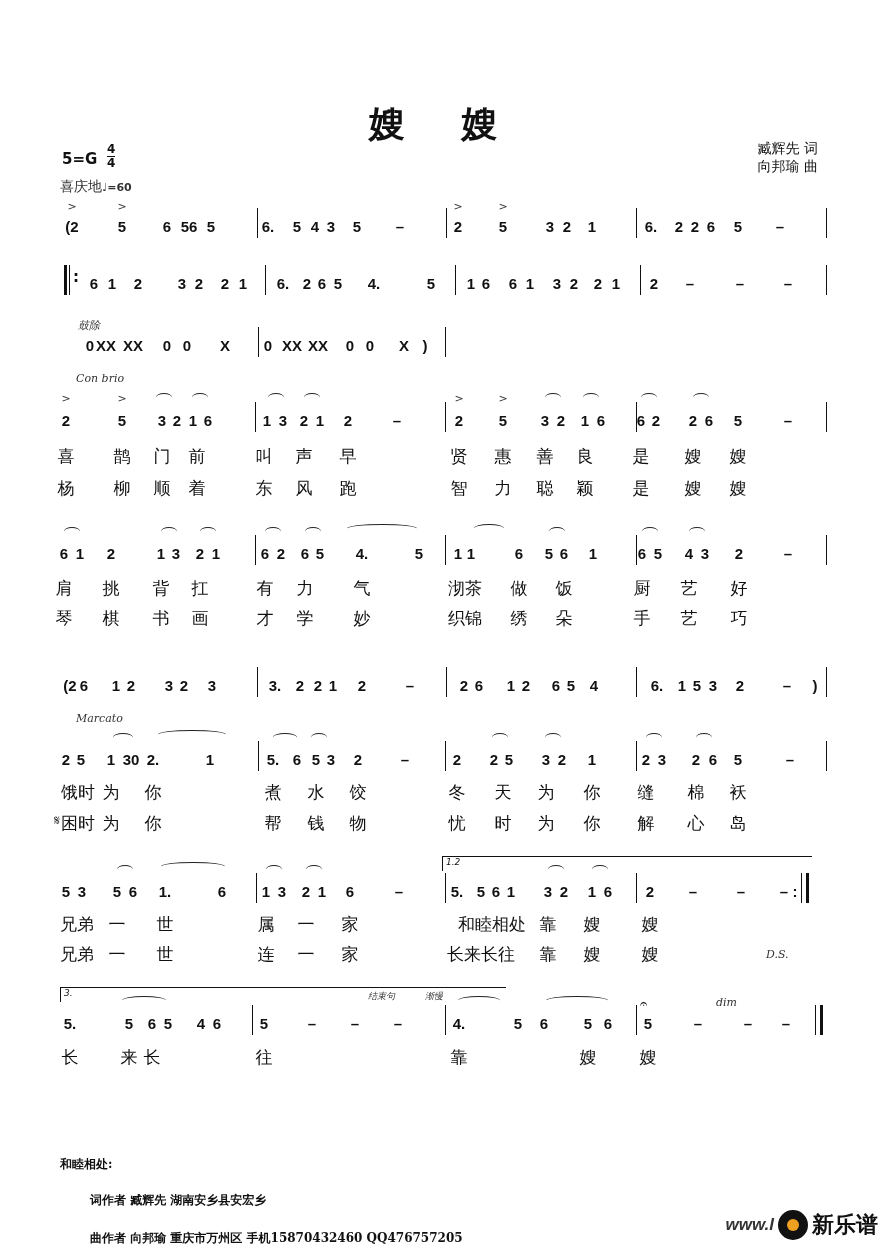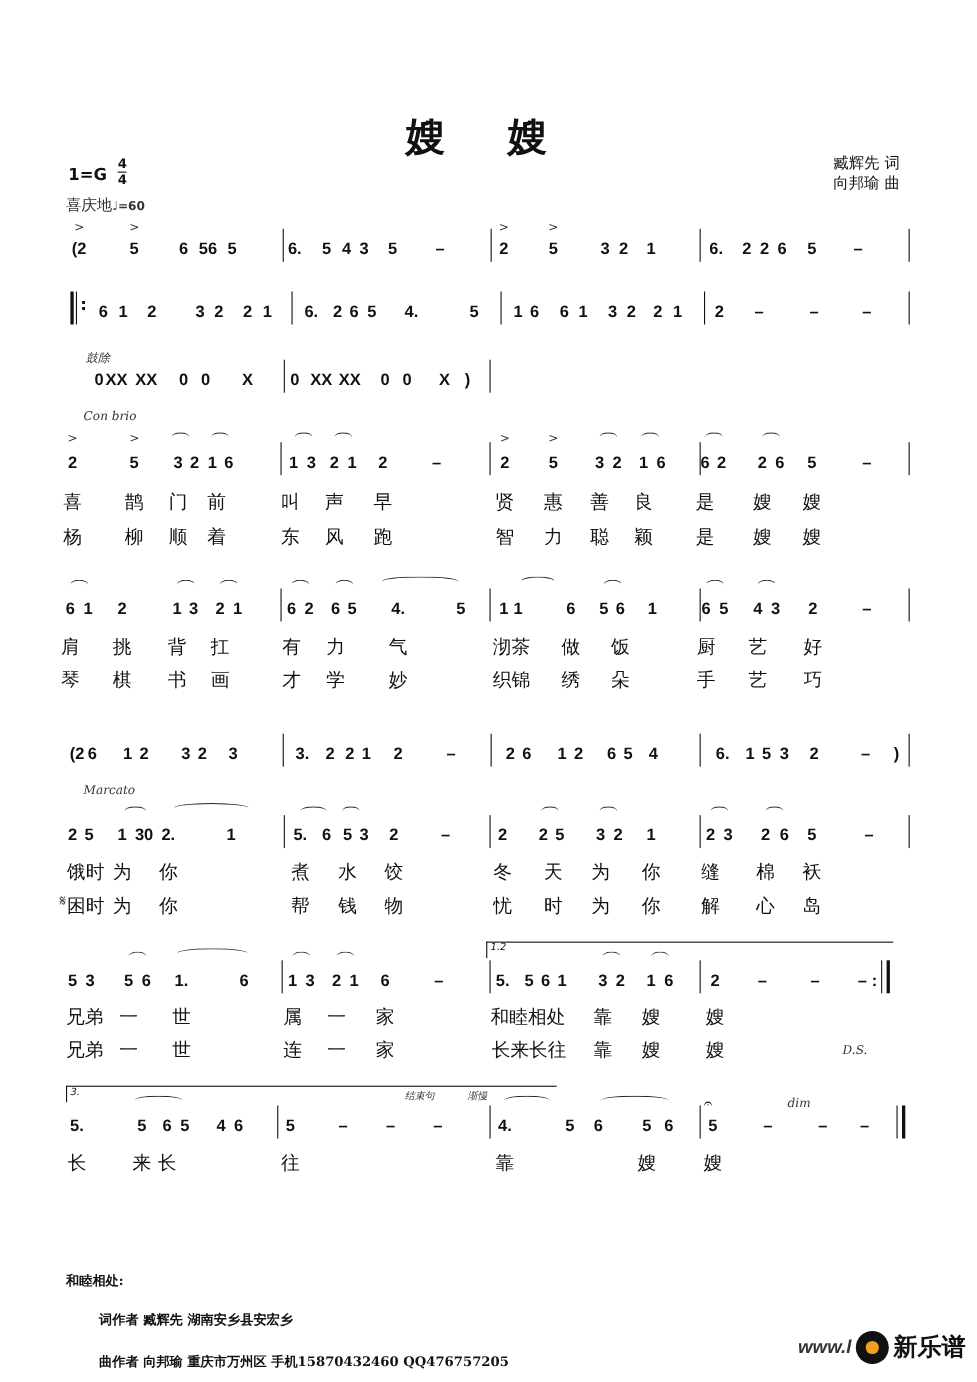--- a/index.html
+++ b/index.html
@@ -28,21 +28,21 @@
   .logo .disc{width:30px;height:30px;border-radius:50%;background:#111;position:relative;}
   .logo .disc::after{content:"";position:absolute;left:9px;top:9px;width:12px;height:12px;border-radius:50%;background:#f0a020;}
   .logo .name{font-family:"DejaVu Sans",sans-serif;font-weight:bold;font-size:22px;}
 </style>
 </head>
 <body>
 
 <div class="abs title">嫂 嫂</div>
 <div class="abs credit" style="top:140px">臧辉先 词</div>
 <div class="abs credit" style="top:158px">向邦瑜 曲</div>
-<div class="abs key">1=G</div>
+<div class="abs key">5=G</div>
 <div class="abs timesig">
   <div class="l">4</div>
   <div>4</div>
 </div>
 <div class="abs tempo">
   <span>喜庆地</span><span class="bpm">♩=60</span>
 </div>
 
 <div class="abs accent" style="left:72px;top:200px">&gt;</div>
 <div class="abs accent" style="left:122px;top:200px">&gt;</div>
@@ -444,21 +444,21 @@
     <span class="lyric" style="left: 592px; top: 812px;">你</span>
     <span class="lyric" style="left: 646px; top: 812px;">解</span>
     <span class="lyric" style="left: 696px; top: 812px;">心</span>
     <span class="lyric" style="left: 738px; top: 812px;">岛</span>
     <span class="lyric" style="left: 77px; top: 913px;">兄弟</span>
     <span class="lyric" style="left: 117px; top: 913px;">一</span>
     <span class="lyric" style="left: 165px; top: 913px;">世</span>
     <span class="lyric" style="left: 266px; top: 913px;">属</span>
     <span class="lyric" style="left: 306px; top: 913px;">一</span>
     <span class="lyric" style="left: 350px; top: 913px;">家</span>
-    <span class="lyric" style="left: 480px; top: 913px;">和睦相处</span>
+    <span class="lyric" style="left: 492px; top: 913px;">和睦相处</span>
     <span class="lyric" style="left: 548px; top: 913px;">靠</span>
     <span class="lyric" style="left: 592px; top: 913px;">嫂</span>
     <span class="lyric" style="left: 650px; top: 913px;">嫂</span>
     <span class="lyric" style="left: 77px; top: 943px;">兄弟</span>
     <span class="lyric" style="left: 117px; top: 943px;">一</span>
     <span class="lyric" style="left: 165px; top: 943px;">世</span>
     <span class="lyric" style="left: 266px; top: 943px;">连</span>
     <span class="lyric" style="left: 306px; top: 943px;">一</span>
     <span class="lyric" style="left: 350px; top: 943px;">家</span>
     <span class="lyric" style="left: 481px; top: 943px;">长来长往</span>

